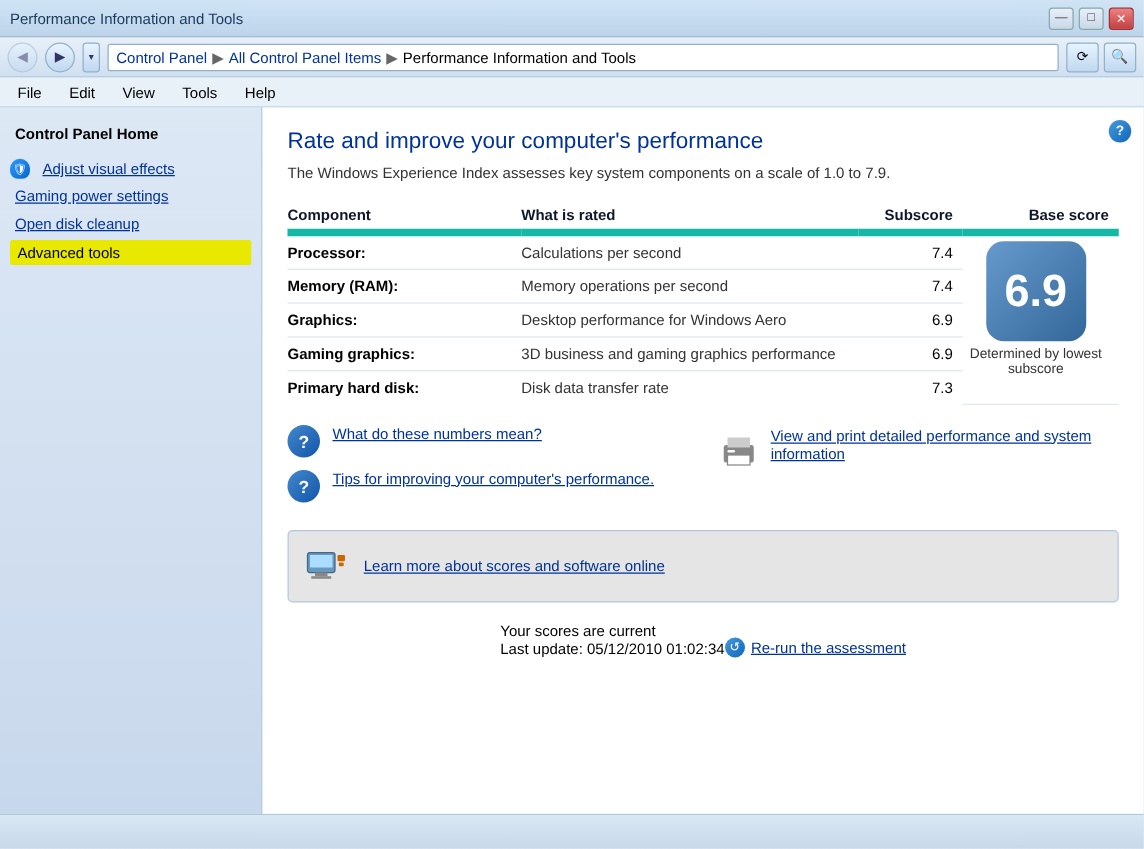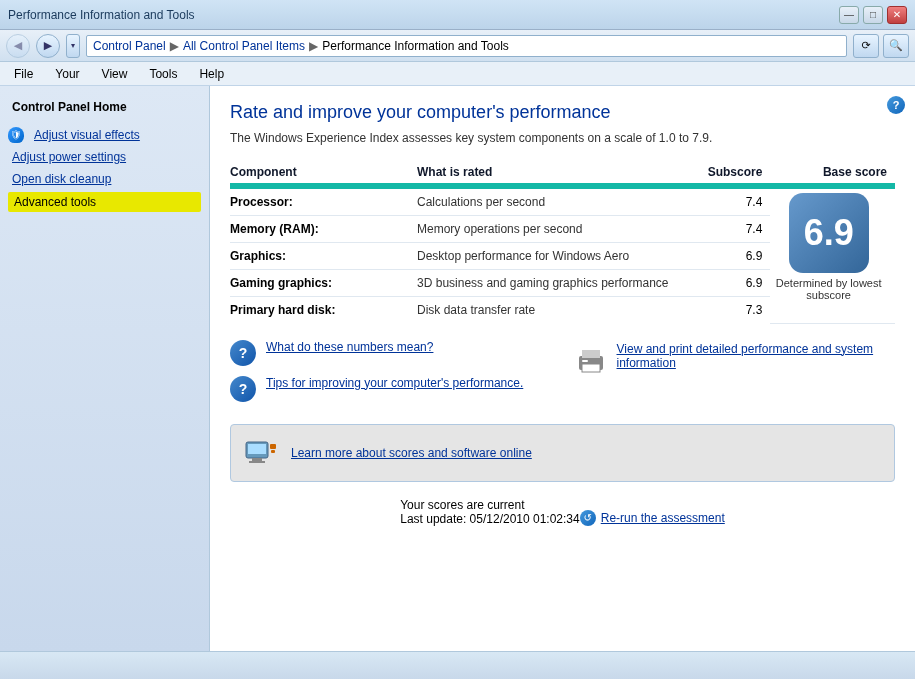--- a/index.html
+++ b/index.html
@@ -356,37 +356,37 @@
     <span>Performance Information and Tools</span>
   </div>
   <div class="address-right">
     <div class="addr-btn">⟳</div>
     <div class="addr-btn">🔍</div>
   </div>
 </div>
 
 <div class="menu-bar">
   <div class="menu-item">File</div>
-  <div class="menu-item">Your</div>
+  <div class="menu-item">Edit</div>
   <div class="menu-item">View</div>
   <div class="menu-item">Tools</div>
   <div class="menu-item">Help</div>
 </div>
 
 <div class="main-layout">
 
   <div class="sidebar">
     <div class="sidebar-link" style="text-decoration:none; font-weight:bold; color:#000; margin-bottom:10px;">Control Panel Home</div>
 
     <div class="sidebar-link-icon">
       <div class="shield-icon">🛡</div>
       <span class="sidebar-link" style="margin-bottom:0;">Adjust visual effects</span>
     </div>
 
-    <div class="sidebar-link">Adjust power settings</div>
+    <div class="sidebar-link">Gaming power settings</div>
     <div class="sidebar-link">Open disk cleanup</div>
     <div class="sidebar-link active">Advanced tools</div>
 
   </div>
 
   <div class="content">
 
     <div class="help-top-right">?</div>
 
     <div class="content-title">Rate and improve your computer's performance</div>

